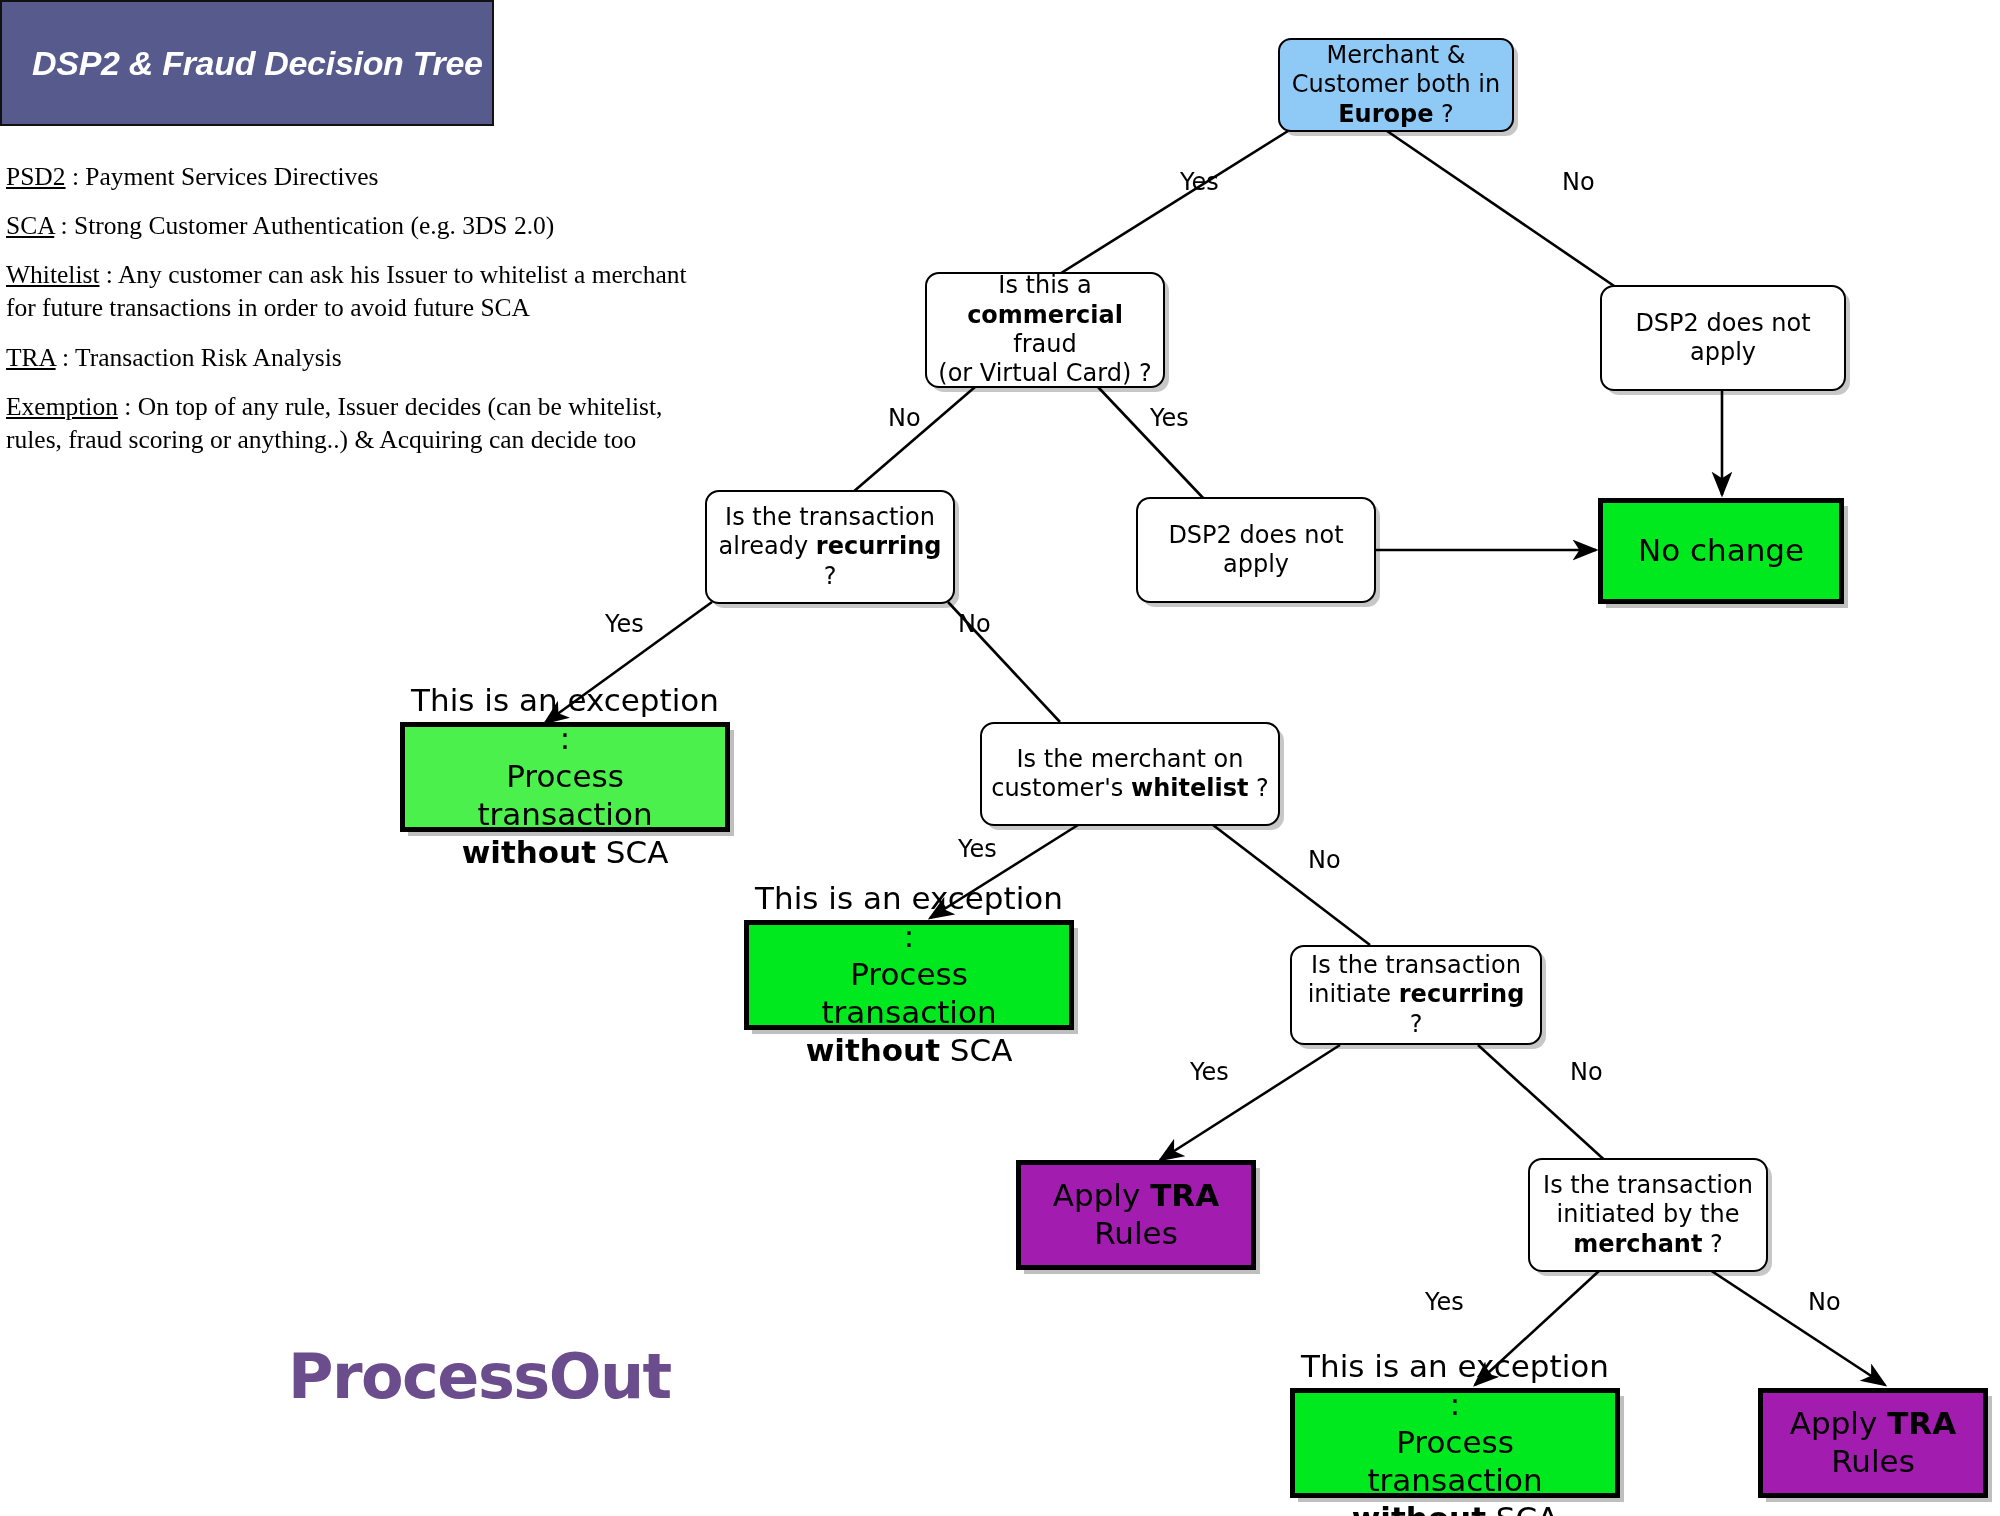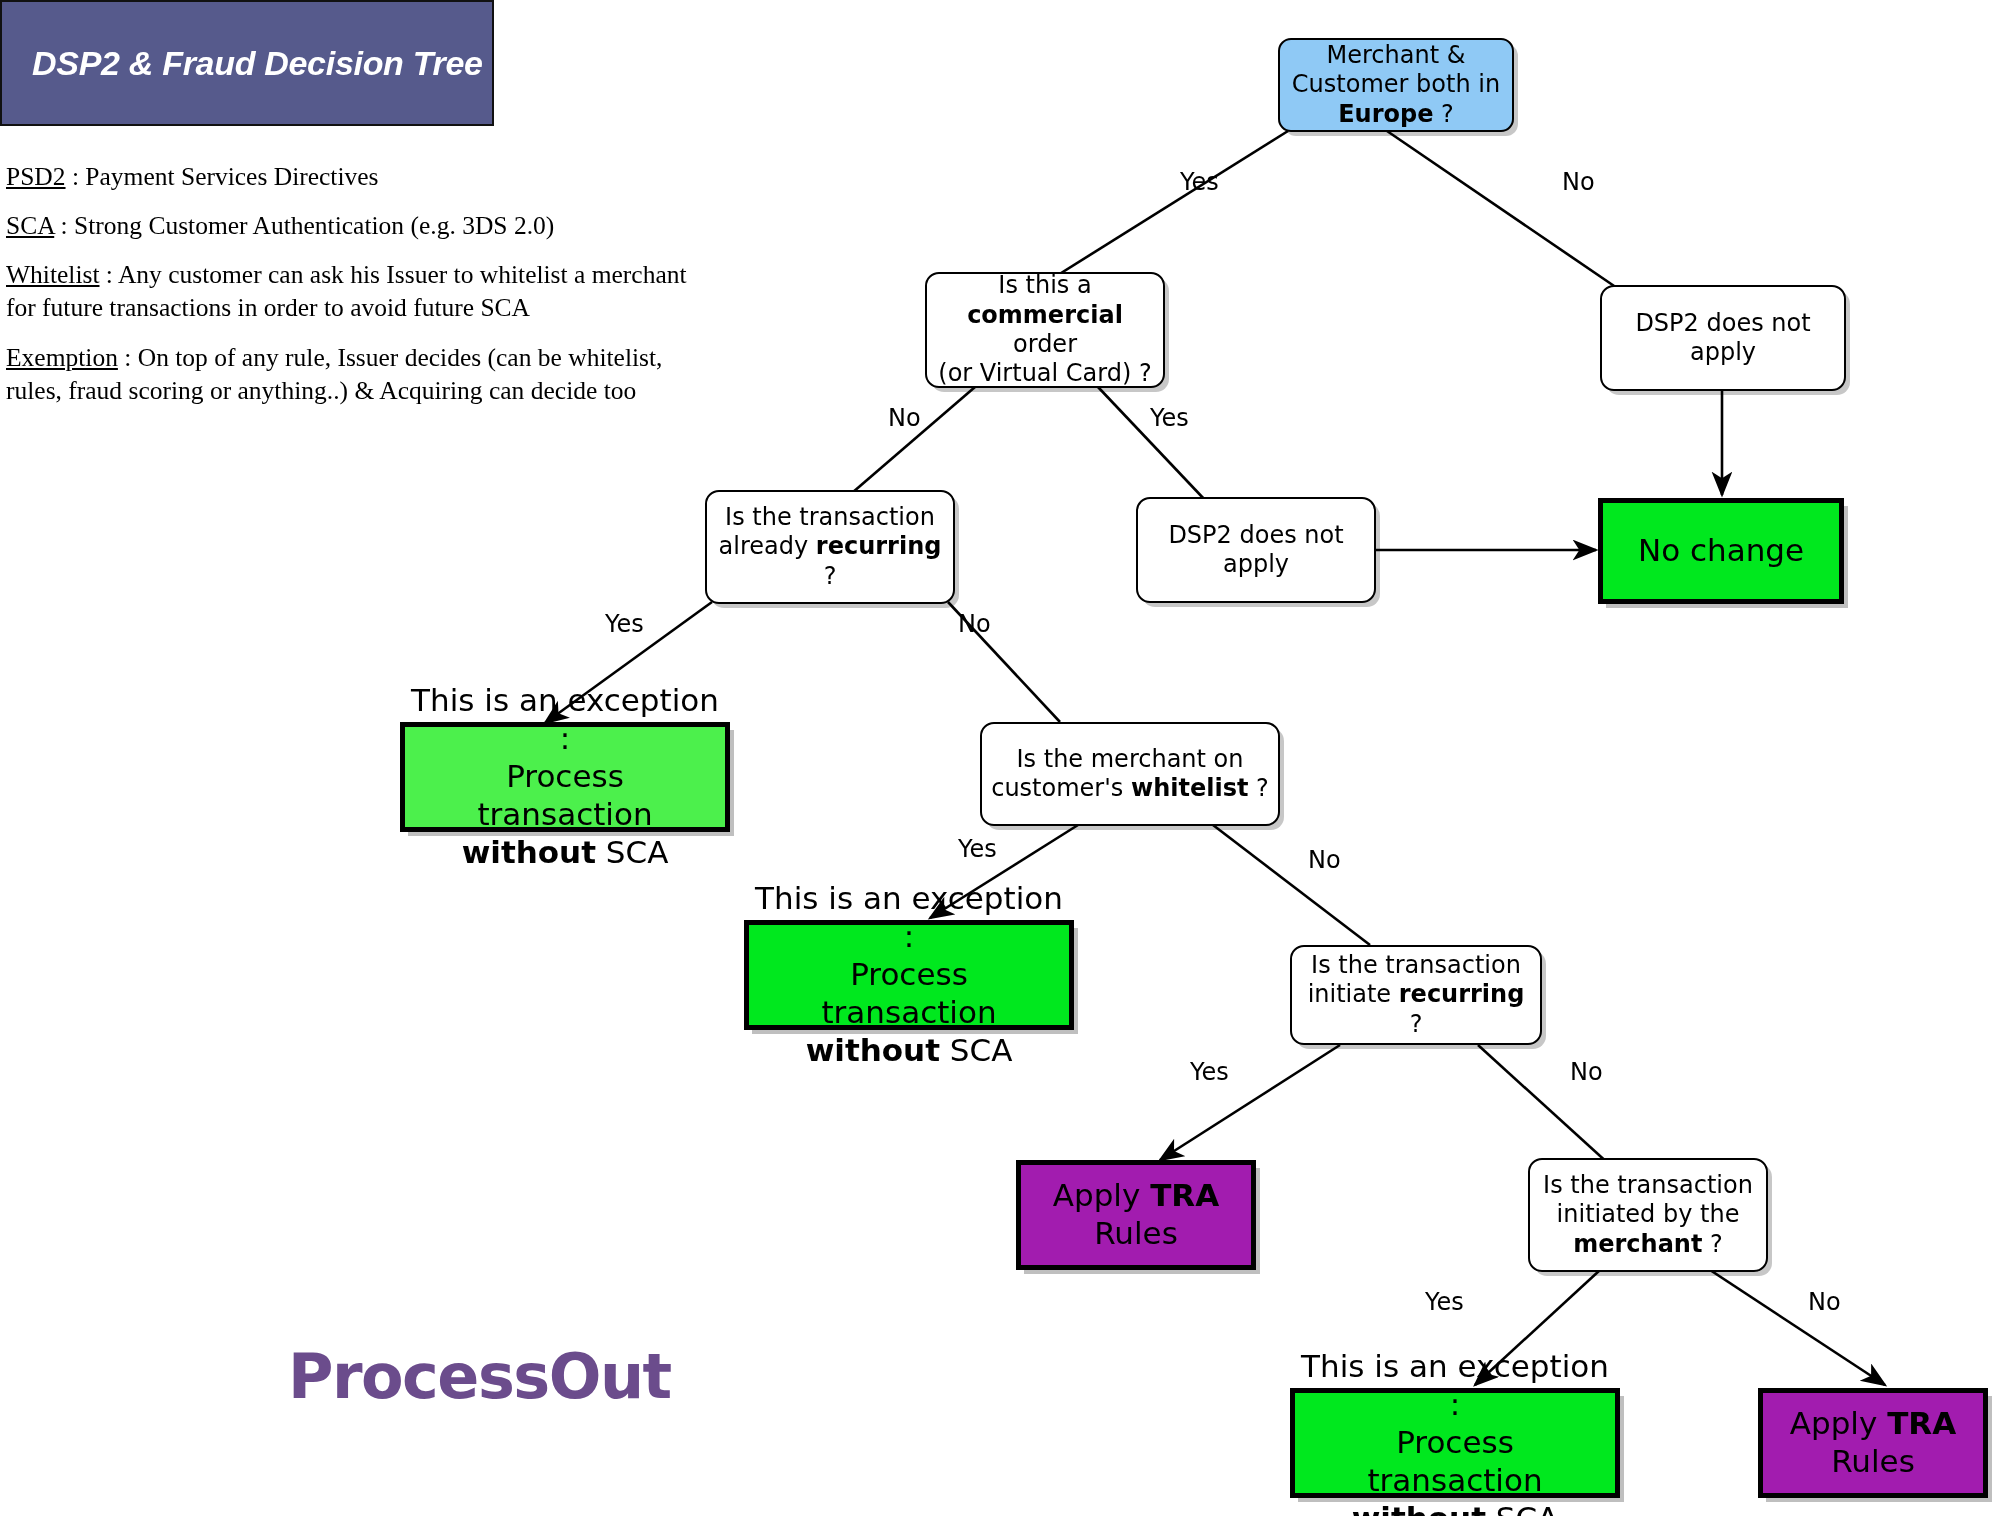--- a/index.html
+++ b/index.html
@@ -135,20 +135,23 @@
 
   <div id="legend">
     <div class="legend-entry">
       <span class="legend-term">PSD2</span><span> : Payment Services Directives</span>
     </div>
     <div class="legend-entry">
       <span class="legend-term">SCA</span><span> : Strong Customer Authentication (e.g. 3DS 2.0)</span>
     </div>
     <div class="legend-entry">
       <span class="legend-term">Whitelist</span><span> : Any customer can ask his Issuer to whitelist a merchant for future transactions in order to avoid future SCA</span>
+    </div>
+    <div class="legend-entry">
+      <span class="legend-term">TRA</span><span> : Transaction Risk Analysis</span>
     </div>
     <div class="legend-entry">
       <span class="legend-term">Exemption</span><span> : On top of any rule, Issuer decides (can be whitelist, rules, fraud scoring or anything..) &amp; Acquiring can decide too</span>
     </div>
   </div>
 
   <div id="brand">ProcessOut</div>
 
   <svg id="edges" viewBox="0 0 2000 1516">
     <defs>
@@ -205,21 +208,21 @@
     <div class="inner">
       <div>Merchant &amp;</div>
       <div>Customer both in</div>
       <div><span class="b">Europe</span><span> ?</span></div>
     </div>
   </div>
 
   <div class="node decision" style="left:925px;top:272px;width:240px;height:116px;">
     <div class="inner">
       <div>Is this a</div>
-      <div><span class="b">commercial</span><span> order</span></div>
+      <div><span class="b">commercial</span><span> fraud</span></div>
       <div>(or Virtual Card) ?</div>
     </div>
   </div>
 
   <div class="node decision" style="left:1600px;top:285px;width:246px;height:106px;">
     <div class="inner">
       <div>DSP2 does not</div>
       <div>apply</div>
     </div>
   </div>

